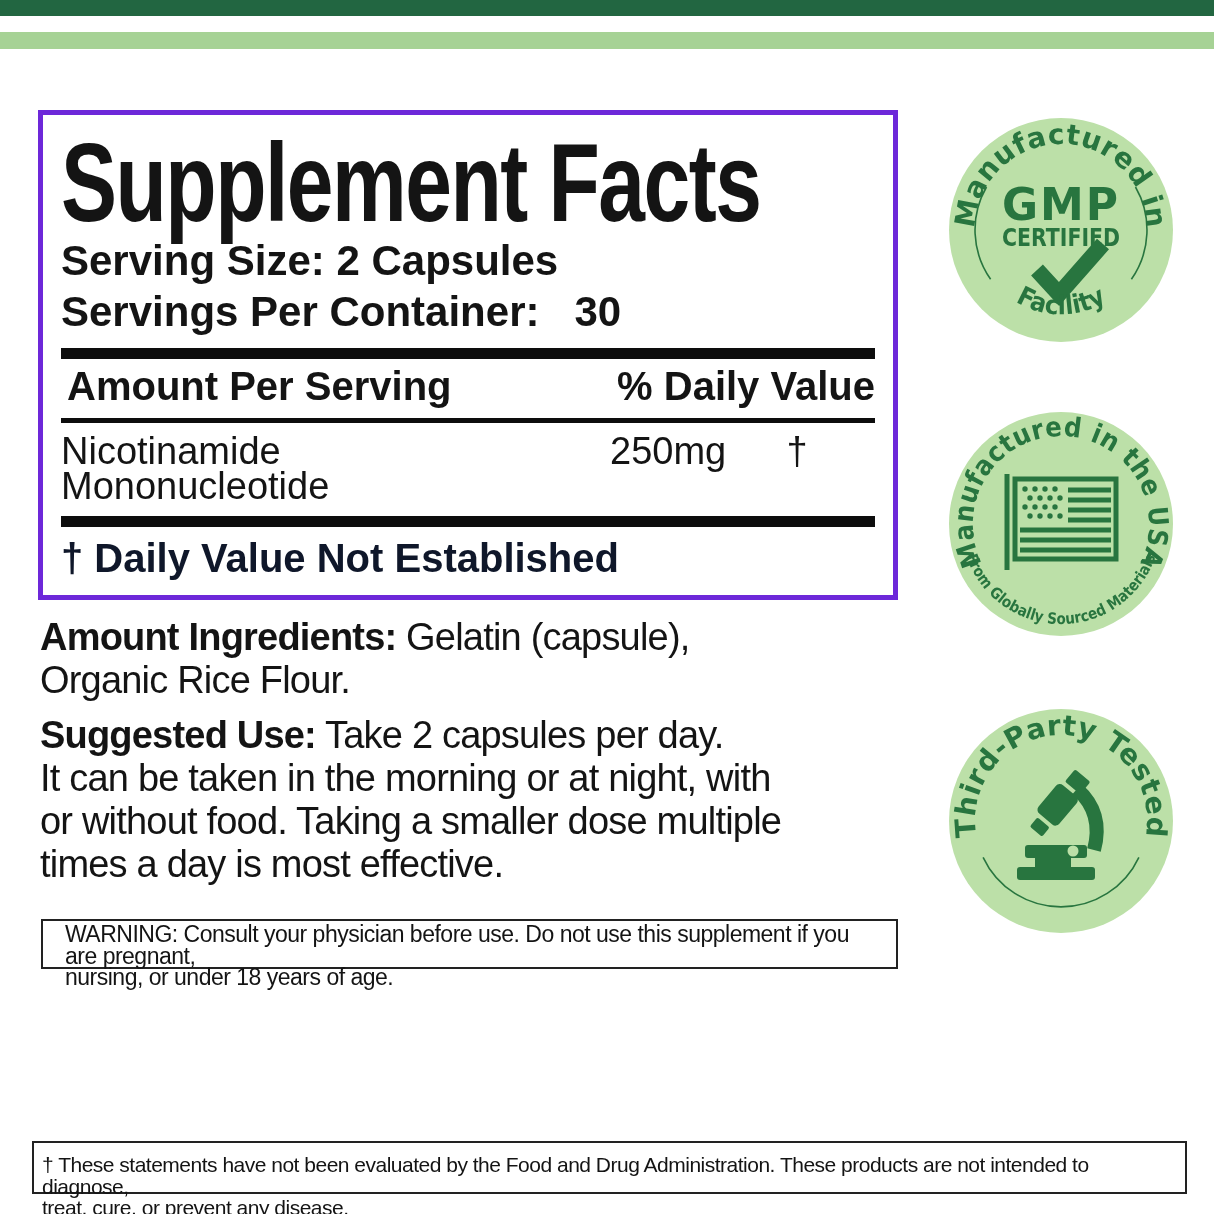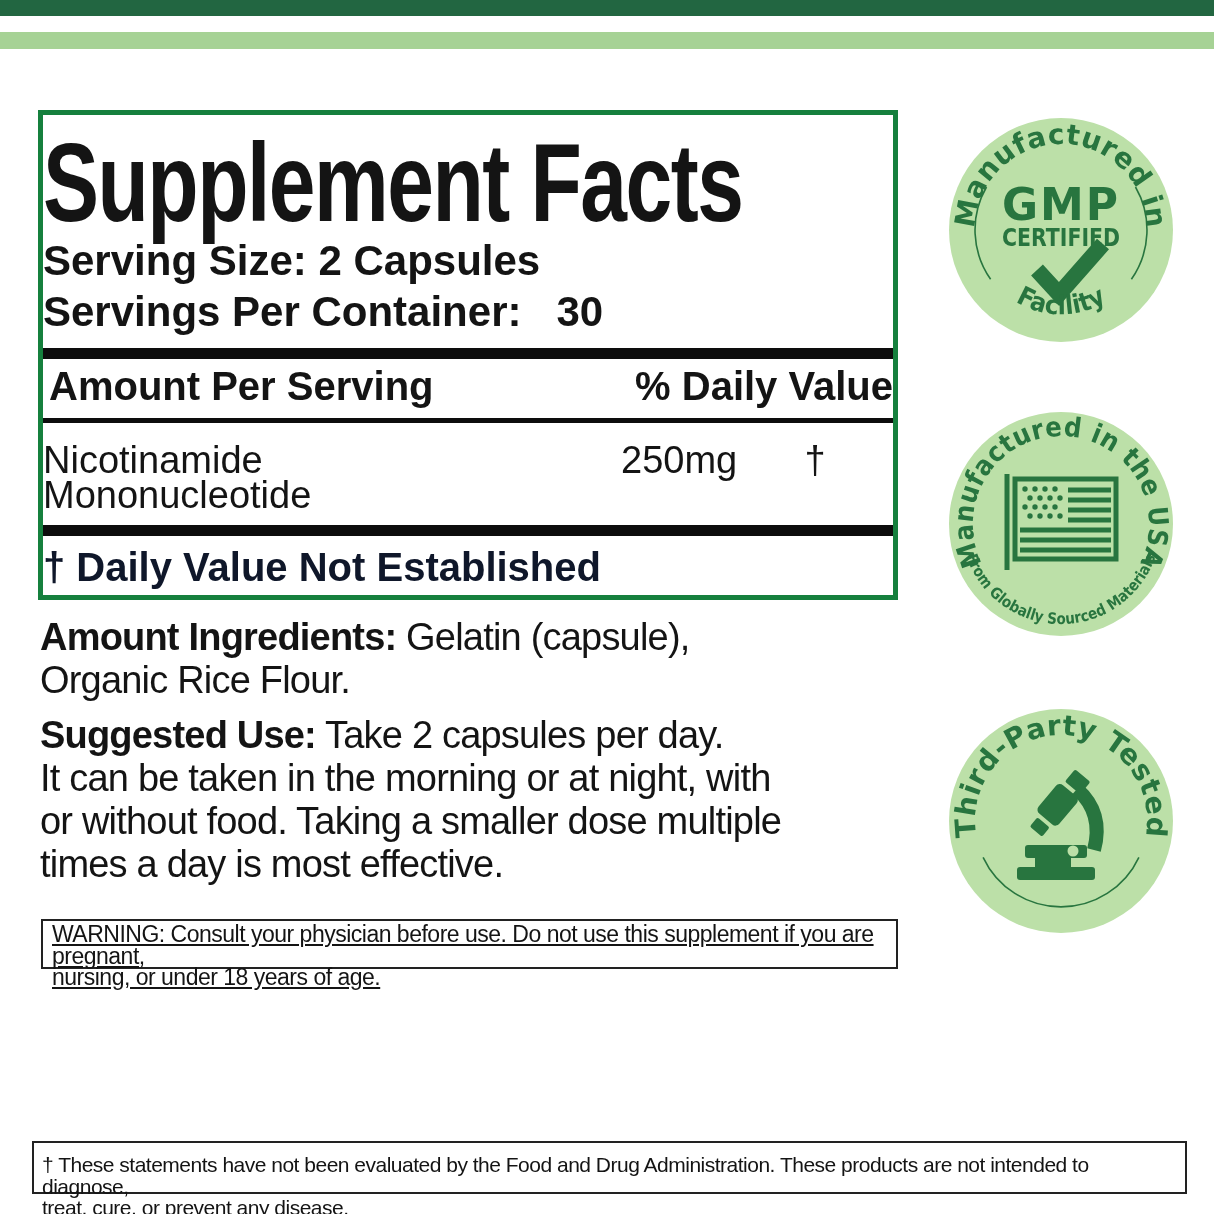--- a/index.html
+++ b/index.html
@@ -7,49 +7,49 @@
     width:1214px;height:1214px;position:relative;background:#ffffff;
     font-family:"Liberation Sans","DejaVu Sans",sans-serif;color:#141414;
     overflow:hidden;
   }
   .abs{position:absolute;}
   
   .bar-dark{left:0;top:0;width:1214px;height:16px;background:#226641;}
   .bar-light{left:0;top:32px;width:1214px;height:17px;background:#a6d295;}
 
   
-  .panel{left:38px;top:110px;width:860px;height:490px;border:5px solid #15803d;
-         box-sizing:border-box;background:#fff;padding:0 0;}
+  .panel{left:38px;top:110px;width:860px;height:490px;border:5px solid #6d28d9;
+         box-sizing:border-box;background:#fff;padding:0 18px;}
   .panel-title{font-weight:bold;font-size:112px;line-height:112px;letter-spacing:-2px;
                margin-top:12px;white-space:nowrap;transform:scaleX(0.75);transform-origin:0 50%;}
   .serving{font-weight:bold;font-size:42px;line-height:44px;margin-top:0;}
   .servings{font-weight:bold;font-size:42px;line-height:44px;margin-top:7px;white-space:pre;}
   .thickbar{height:11px;background:#0d0d0d;}
   .bar1{margin-top:14px;}
   .hdr-row{display:flex;justify-content:space-between;margin-top:6px;
            font-weight:bold;font-size:40px;line-height:42px;margin-left:6px;}
   .thinbar{height:5px;background:#0d0d0d;margin-top:11px;}
-  .ing-row{display:flex;align-items:flex-start;margin-top:15px;font-size:38px;line-height:35px;gap:7px;}
+  .ing-row{display:flex;align-items:flex-start;margin-top:6px;font-size:38px;line-height:35px;}
   .ing-name{flex:1;white-space:pre-line;padding-top:5px;}
   .ing-amt{width:167px;text-align:left;padding-top:5px;}
   .ing-dv{width:40px;margin-right:58px;text-align:center;padding-top:5px;}
   .bar2{margin-top:12px;}
   .footnote{font-weight:bold;font-size:40px;line-height:44px;margin-top:9px;color:#0f172a;}
 
   
   .para{left:40px;width:880px;font-size:38px;line-height:43px;letter-spacing:-0.8px;}
   .para .lbl{font-weight:bold;}
   .rich{white-space:pre-line;}
   .oi{top:616px;}
   .su{top:714px;}
 
   
   .warnbox{left:41px;top:919px;width:857px;height:50px;border:2px solid #222;
-           box-sizing:border-box;padding:3px 9px;font-size:23px;line-height:21.5px;
-           letter-spacing:-0.5px;text-decoration:underline;}
+           box-sizing:border-box;padding:3px 22px;font-size:23px;line-height:21.5px;
+           letter-spacing:-0.5px;}
   .discbox{left:32px;top:1141px;width:1155px;height:53px;border:2px solid #222;
            box-sizing:border-box;padding:11px 8px;font-size:21px;line-height:21.5px;
            letter-spacing:-0.5px;}
 
   
   .badge{width:224px;height:224px;}
   .b1{left:949px;top:118px;}
   .b2{left:949px;top:412px;}
   .b3{left:949px;top:709px;}
   svg text{font-family:"DejaVu Sans","Liberation Sans",sans-serif;font-weight:bold;}

